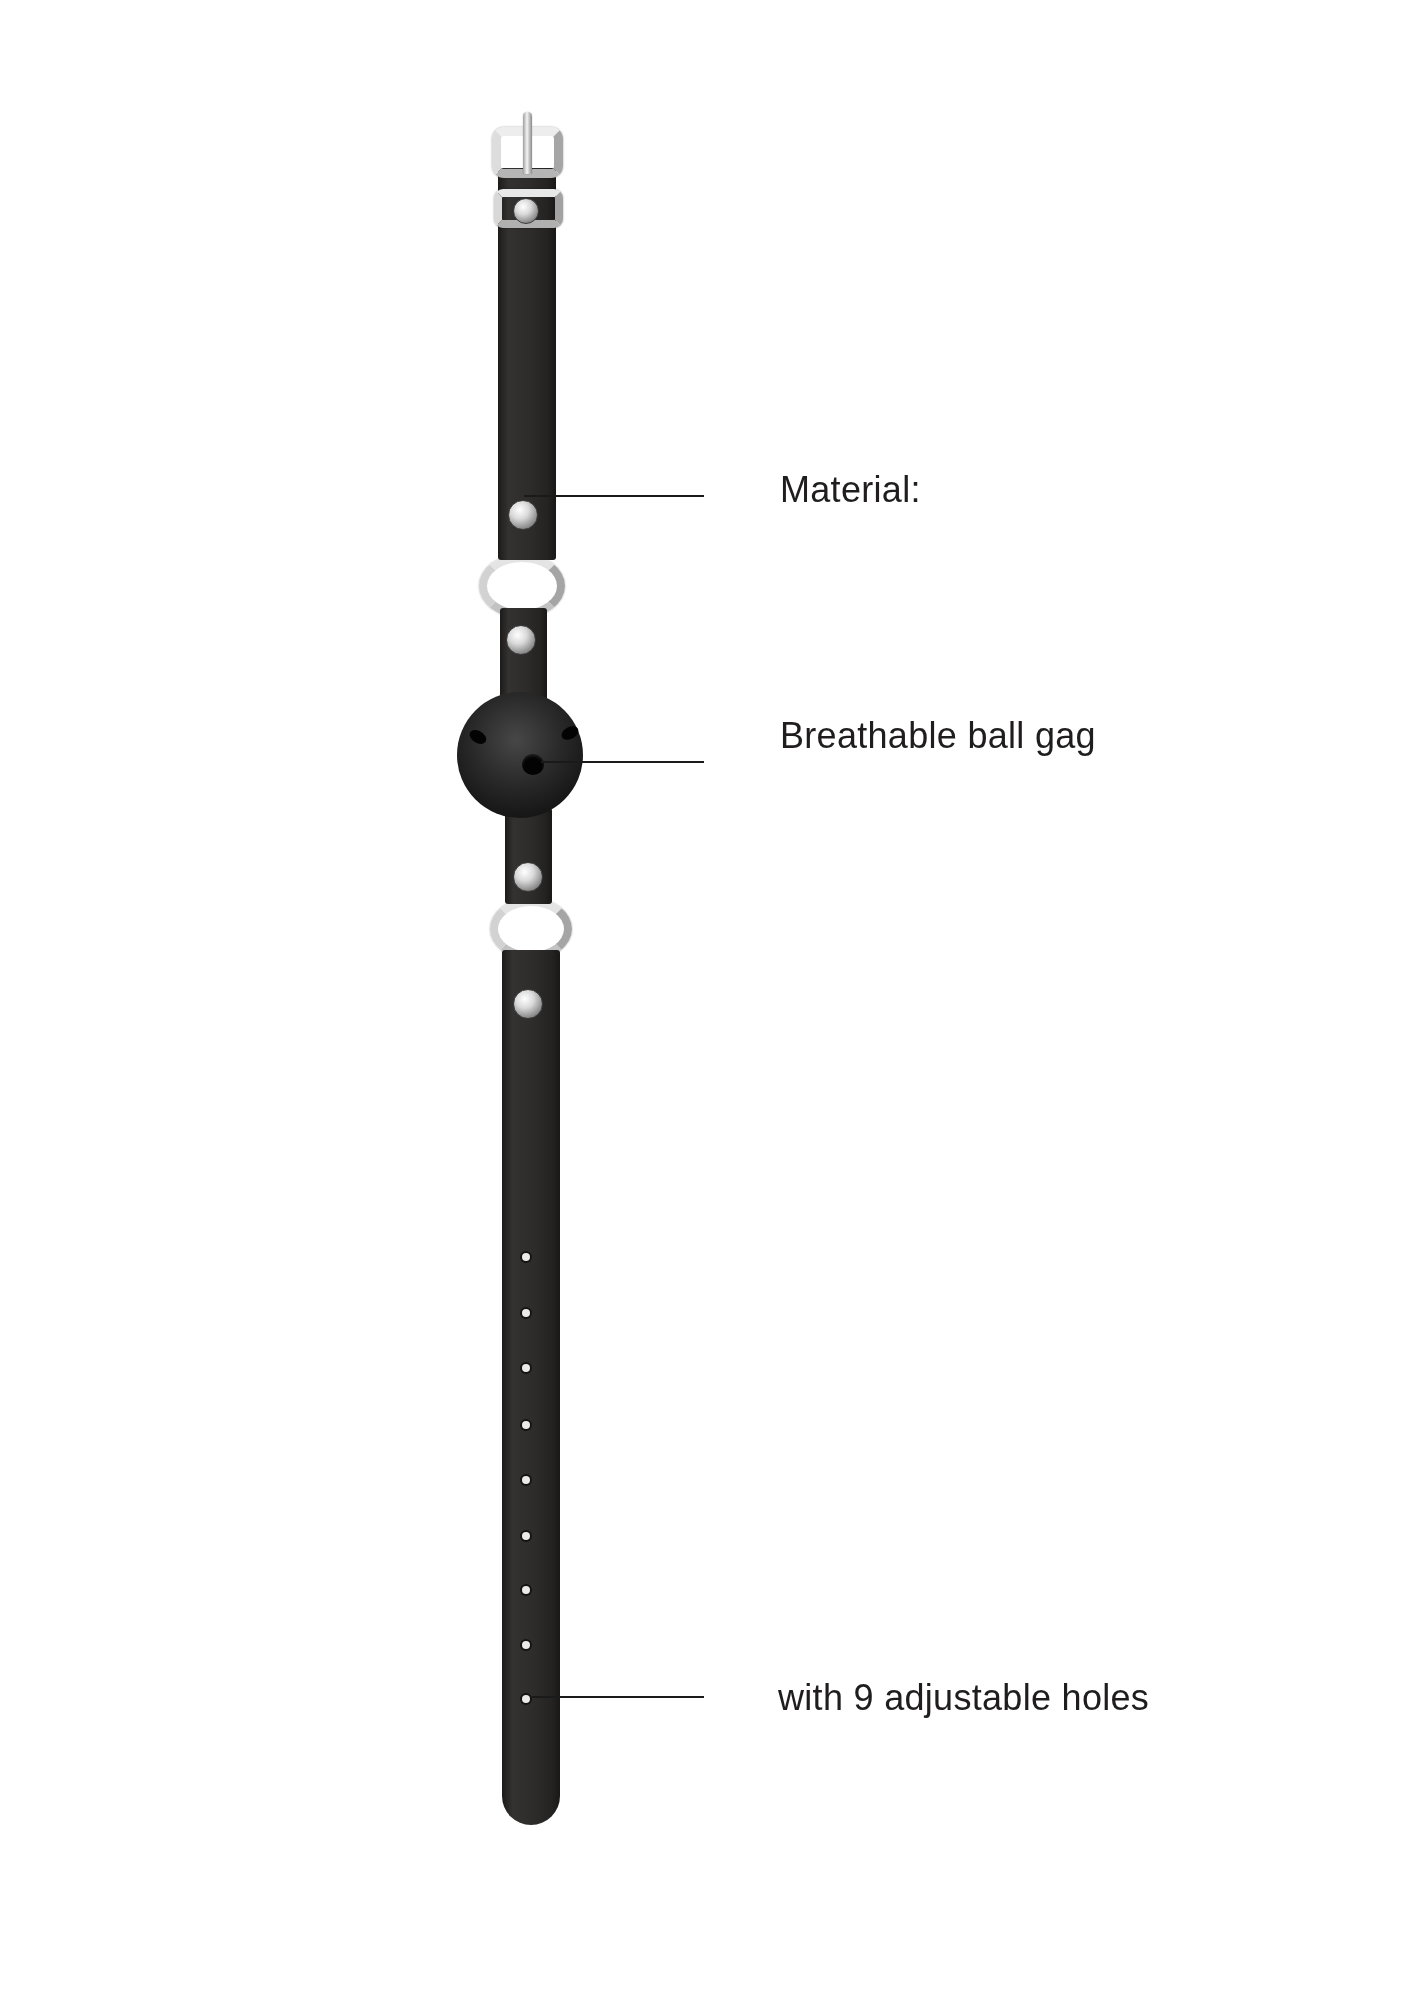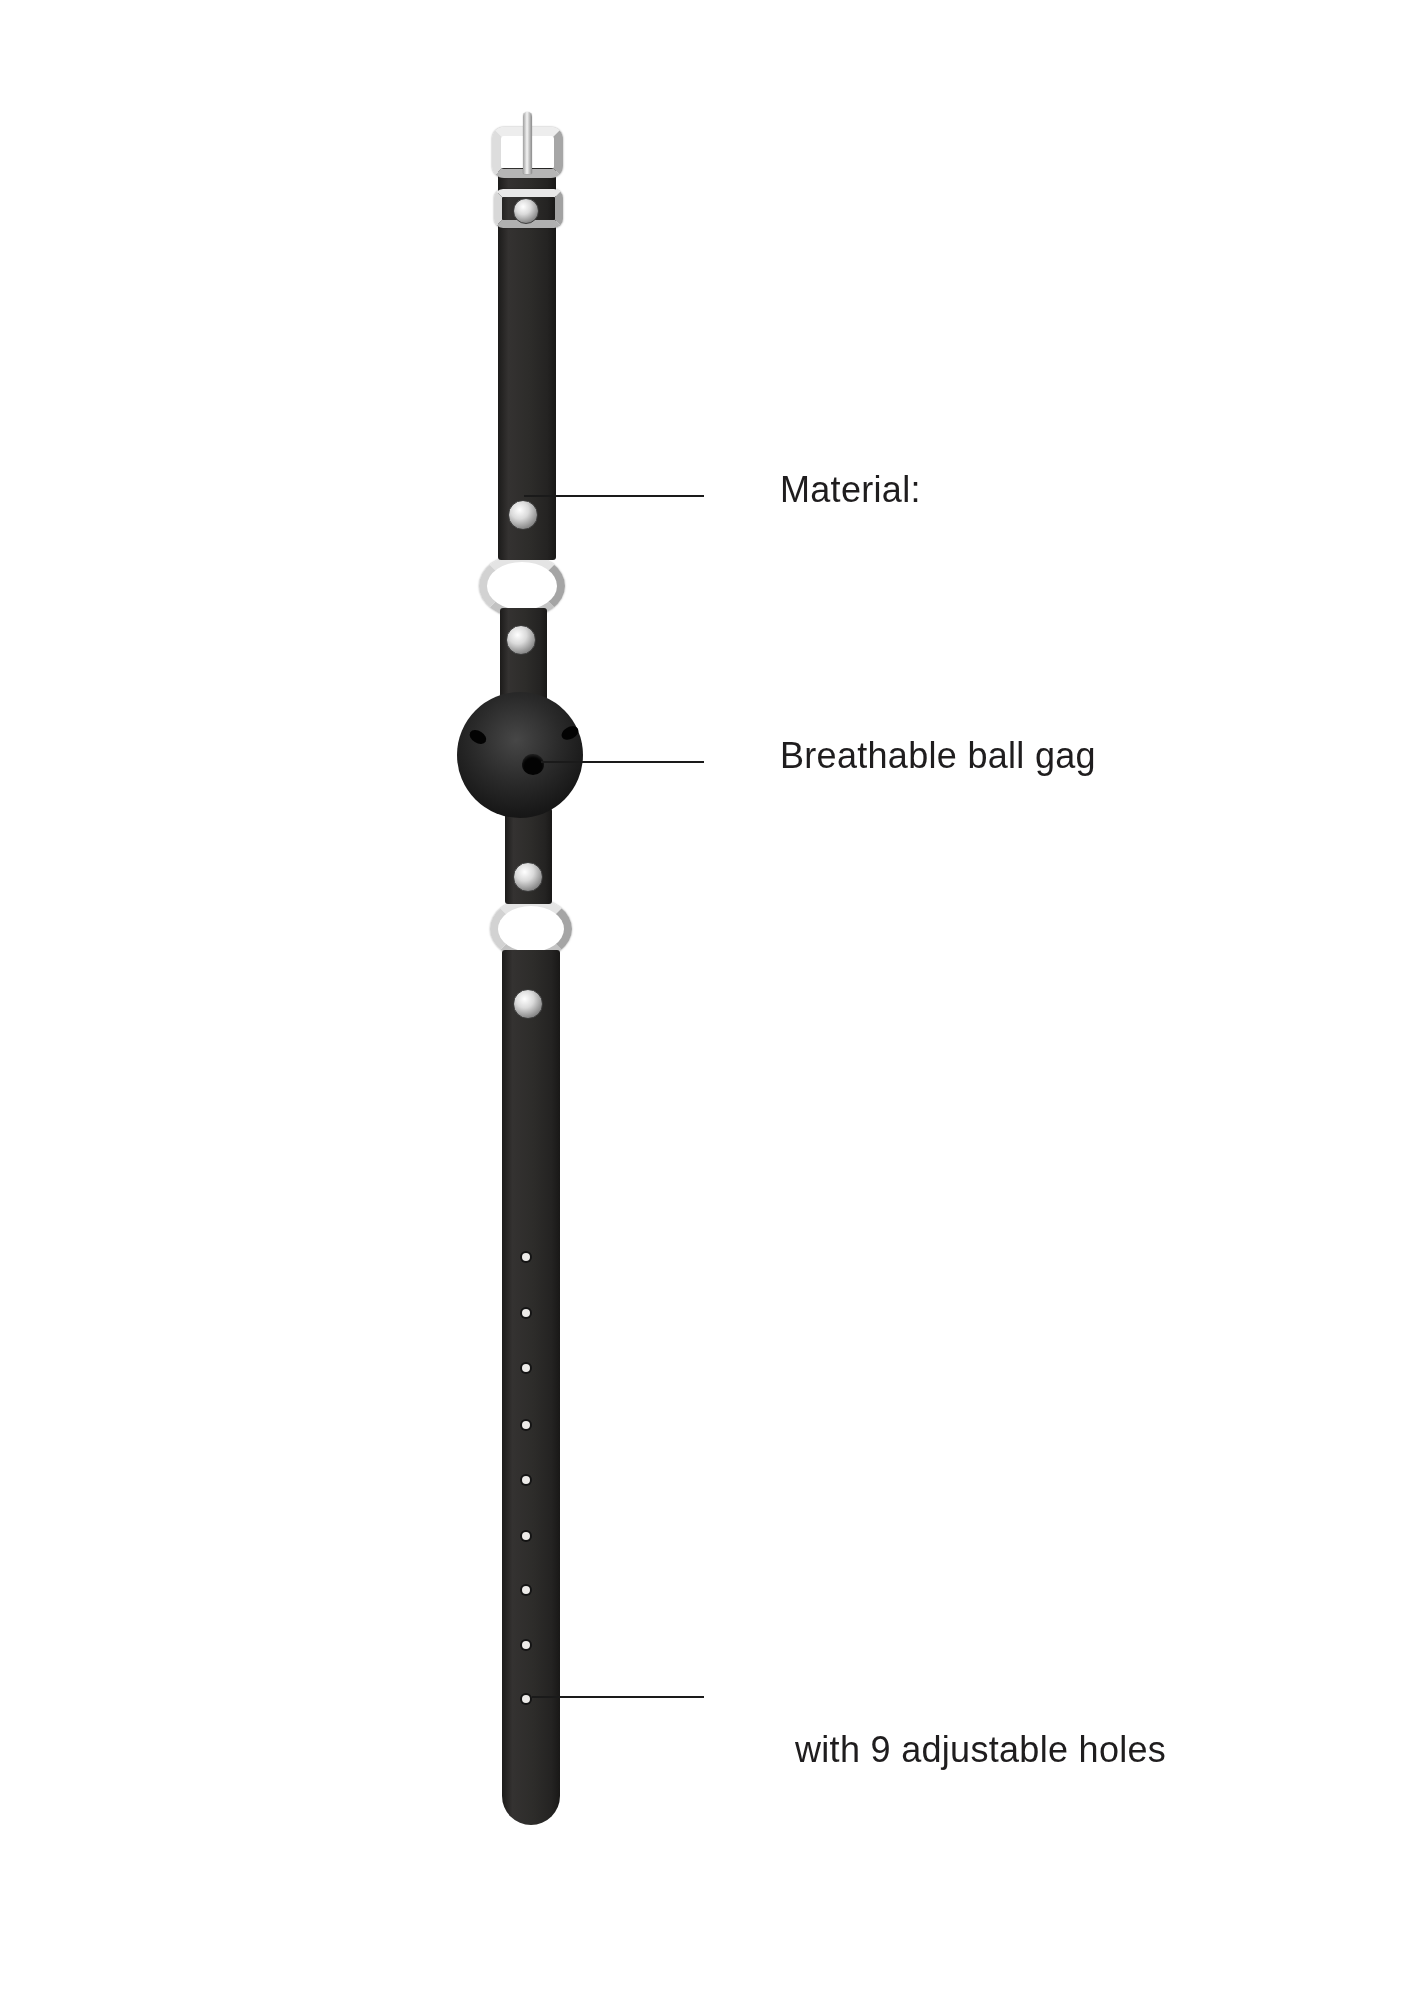--- a/index.html
+++ b/index.html
@@ -76,22 +76,22 @@
   .callout-line { position:absolute; height:2px; background:#1a1a1a; z-index:8; }
   .line1 { left:524px; top:495px;  width:180px; }
   .line2 { left:541px; top:761px;  width:163px; }
   .line3 { left:532px; top:1696px; width:172px; }
 
   .label {
     position:absolute; color:#1f1d1e; font-size:36px; line-height:39px;
     font-weight:400; letter-spacing:.3px; white-space:nowrap; z-index:8;
   }
   .label-material { left:780px; top:470px; }
-  .label-ball     { left:780px; top:736px; }
-  .label-holes    { left:778px; top:1730px;margin-left:17px; }
+  .label-ball     { left:780px; top:716px; }
+  .label-holes    { left:778px; top:1678px; }
 </style>
 </head>
 <body>
 
 <div class="canvas">
 
   <div>
 
     <div class="abs buckle-prong"></div>
     <div class="abs strap-upper leather"></div>

